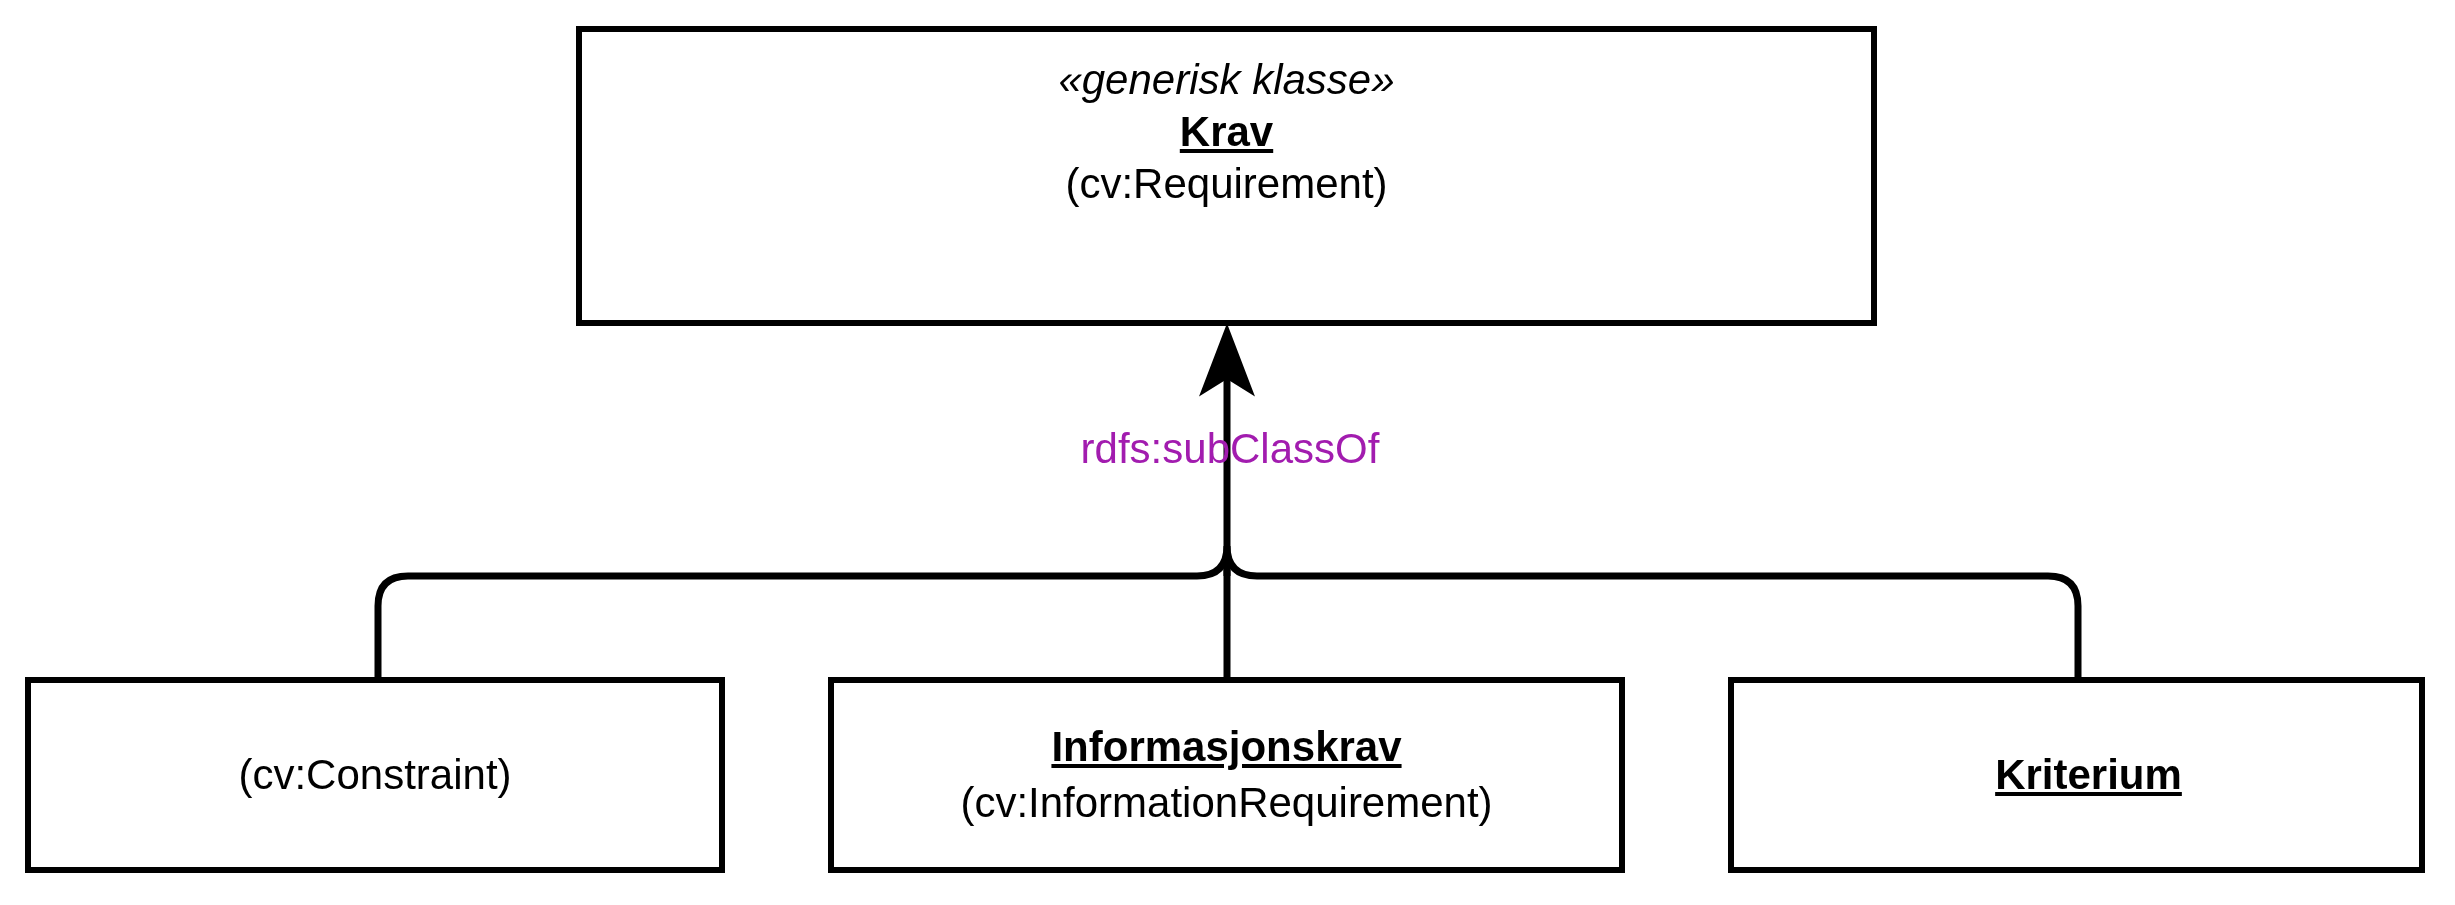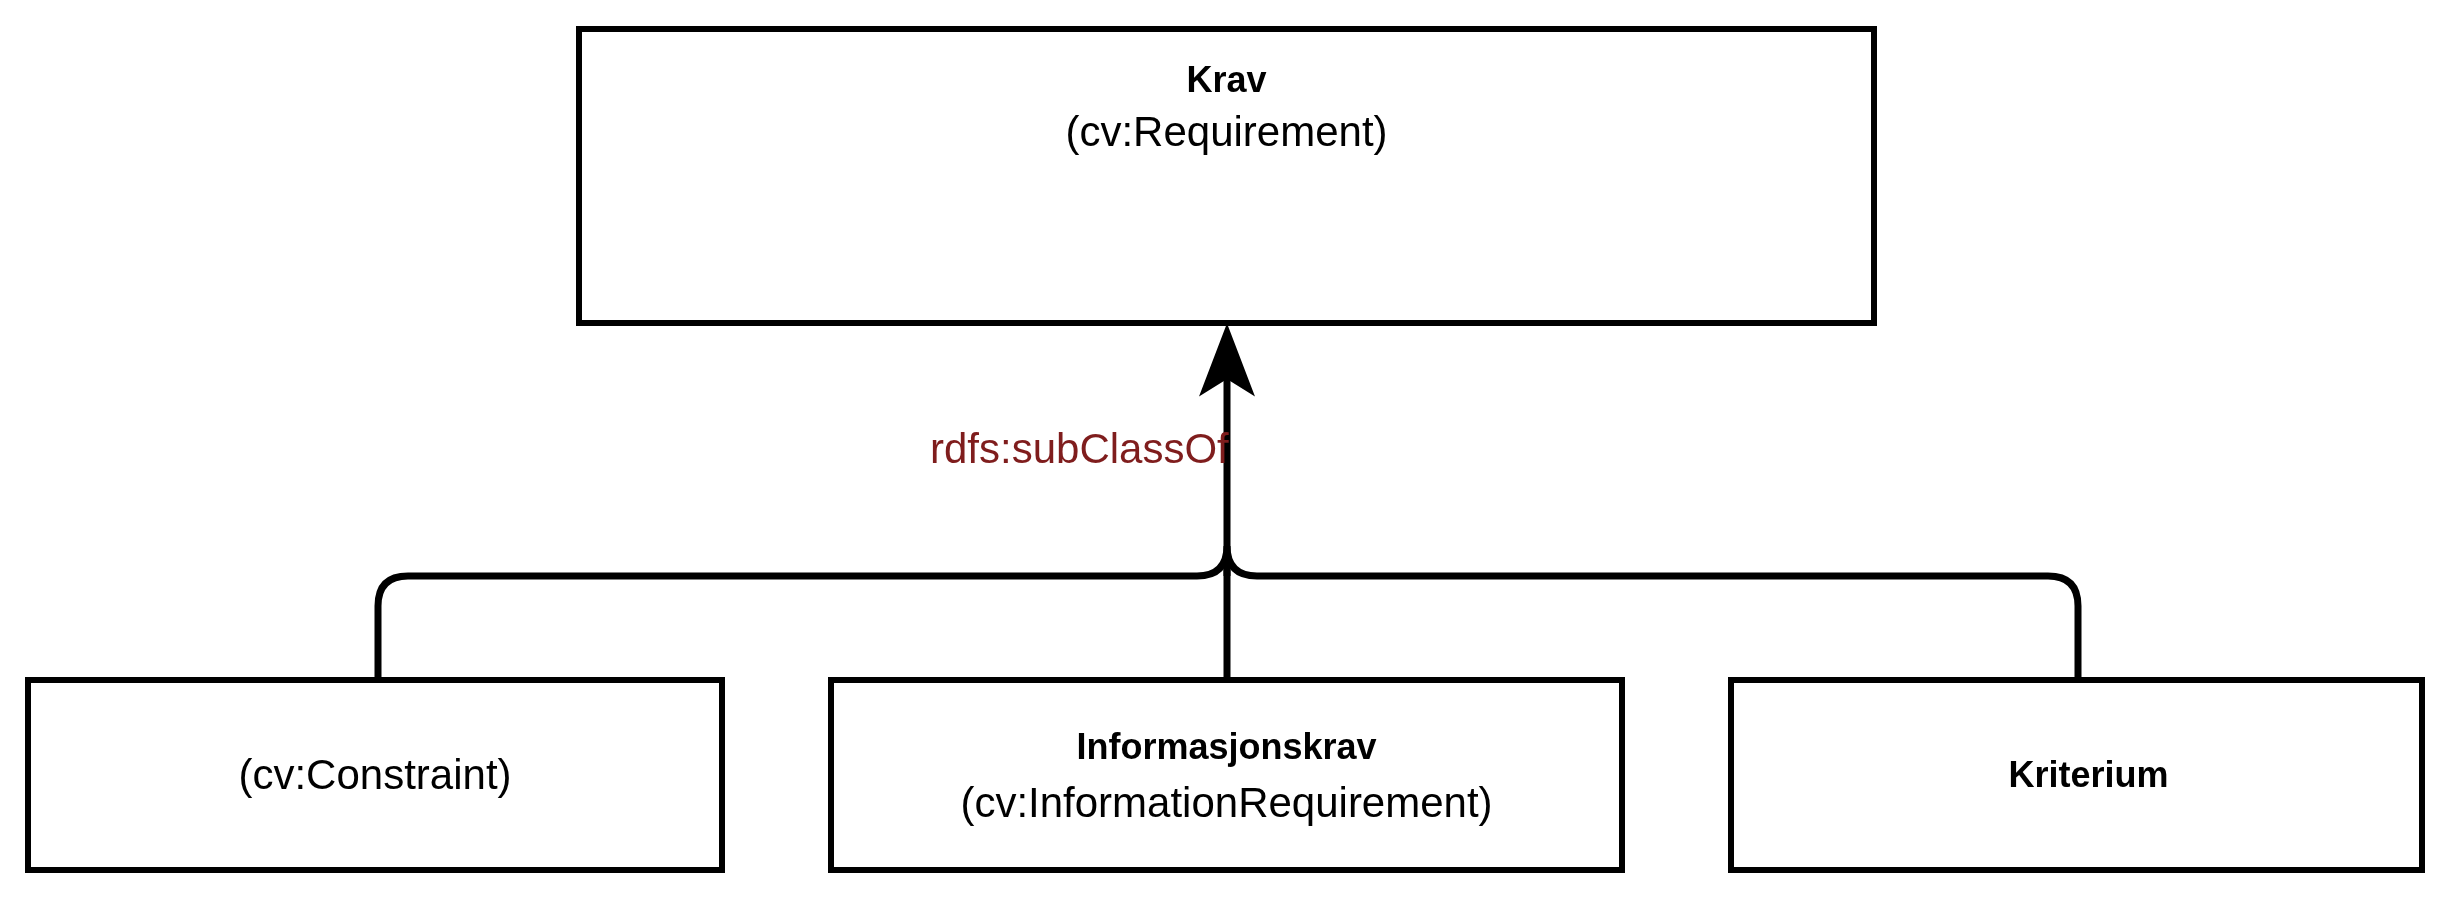--- a/index.html
+++ b/index.html
@@ -57,24 +57,25 @@
     height: 196px;
     padding-left: 24px;
   }
   .stereotype {
     font-size: 42px;
     font-style: italic;
     line-height: 52px;
     white-space: nowrap;
   }
   .class-name {
-    font-size: 36px;
+    font-size: 42px;
     font-weight: bold;
     line-height: 52px;
     white-space: nowrap;
+    text-decoration: underline;
   }
   .class-uri {
     font-size: 42px;
     font-weight: normal;
     line-height: 52px;
     white-space: nowrap;
   }
   #box-begrensning .class-name,
   #box-informasjonskrav .class-name,
   #box-kriterium .class-name {
@@ -91,23 +92,24 @@
     top: 0;
     width: 2455px;
     height: 905px;
     pointer-events: none;
   }
   #edge-label {
     position: absolute;
     left: 930px;
     top: 424px;
     width: 600px;
+    text-align: center;
     font-size: 42px;
     line-height: 50px;
-    color: #7f1d1d;
+    color: #a21caf;
     white-space: nowrap;
   }
 </style>
 </head>
 <body>
 
 <div id="canvas">
 
   <svg id="connector-svg" viewBox="0 0 2455 905" xmlns="http://www.w3.org/2000/svg">
 
@@ -122,20 +124,21 @@
              L 2048 576
              Q 2078 576 2078 606
              L 2078 677" fill="none" stroke="#000000" stroke-width="7"></path>
 
     <line x1="1227" y1="556" x2="1227" y2="677" stroke="#000000" stroke-width="7"></line>
 
     <path d="M 1227 326 L 1253 394 L 1227 378 L 1201 394 Z" fill="#000000" stroke="#000000" stroke-width="2" stroke-linejoin="miter"></path>
   </svg>
 
   <div class="uml-box" id="box-krav">
+    <div class="stereotype">«generisk klasse»</div>
     <div class="class-name">Krav</div>
     <div class="class-uri">(cv:Requirement)</div>
   </div>
 
   <div id="edge-label">rdfs:subClassOf</div>
 
   <div class="uml-box" id="box-begrensning">
     <div class="class-uri">(cv:Constraint)</div>
   </div>
 

